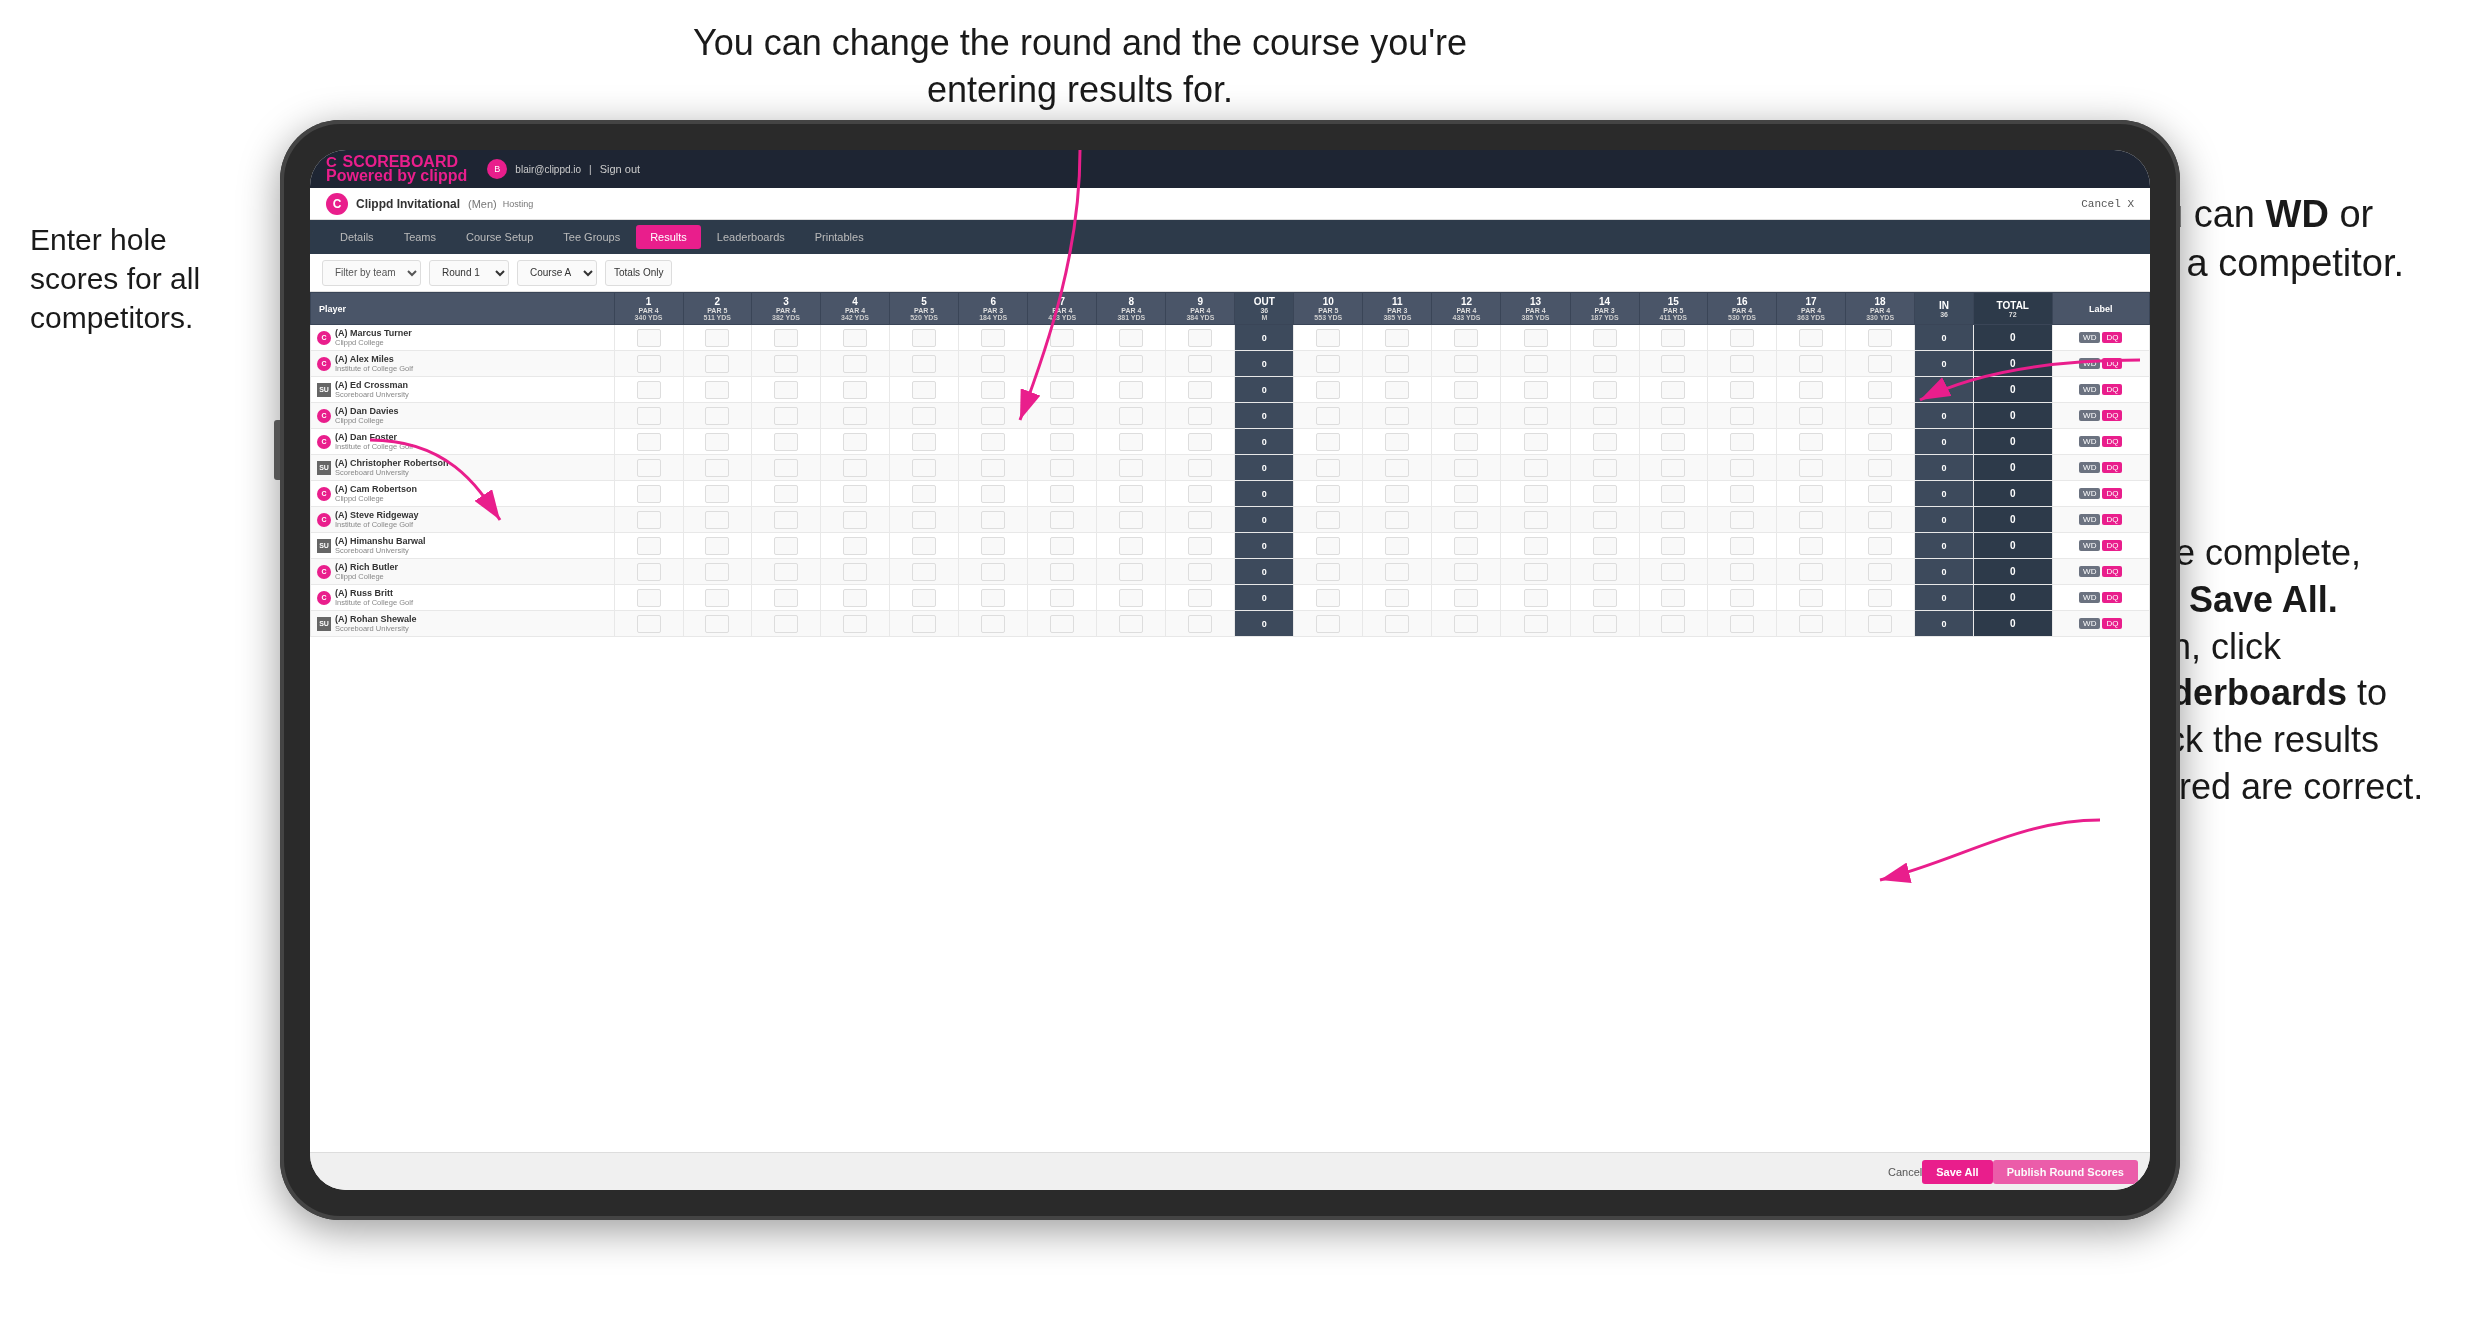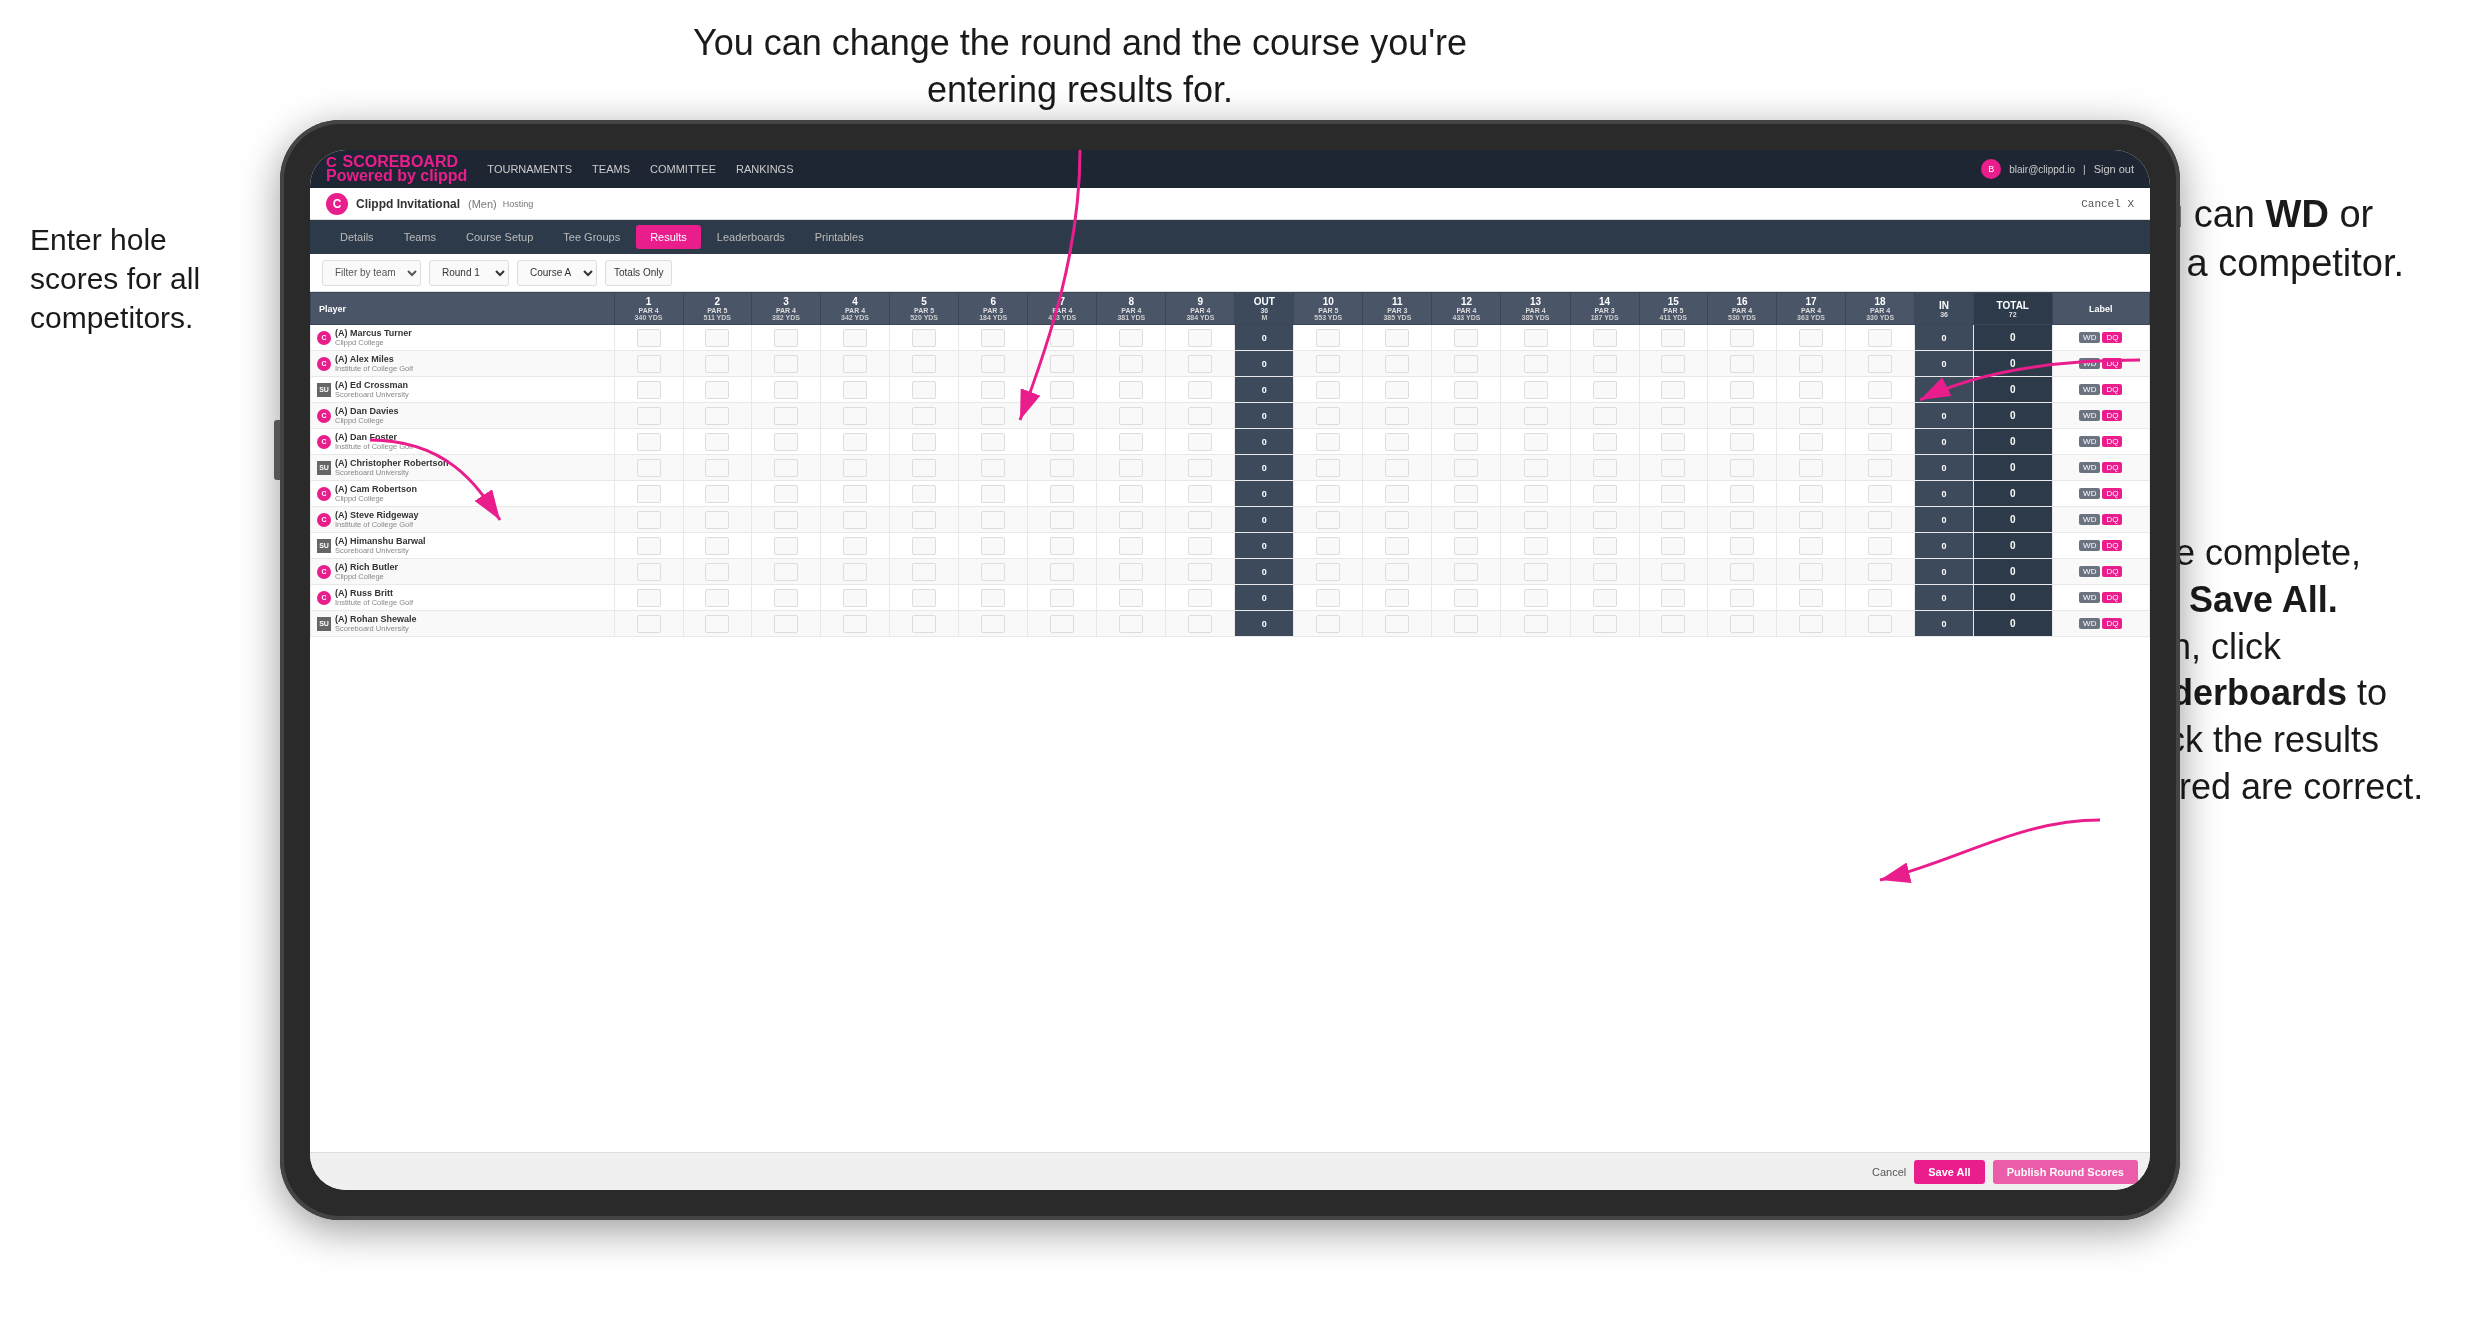--- a/index.html
+++ b/index.html
@@ -375,21 +375,21 @@
     .total-col { background: #2d3a4a !important; font-weight: bold; font-size: 10px; }
 
     
     .action-bar {
       background: #f0f0f0;
       height: 38px;
       display: flex;
       align-items: center;
       justify-content: flex-end;
       padding: 0 12px;
-      gap: 8px;
+      gap: 0;
       border-top: 1px solid #ddd;
       flex-shrink: 0;
     }
     .cancel-action {
       font-size: 11px;
       color: #555;
       cursor: pointer;
     }
     .save-all-btn {
       background: #e91e8c;
@@ -443,26 +443,20 @@
 <div class="tablet-frame">
   <div class="tablet-side-btn"></div>
   <div class="tablet-screen">
     <div class="app">
 
       <div class="top-nav">
         <div class="logo">
           <span style="color:#e91e8c; font-size:15px;">C</span>
           <span style="margin-left:2px;">SCOREBOARD</span>
           <span class="logo-sub">Powered by clippd</span>
-        </div>
-        <div class="nav-links">
-          <a class="nav-link">TOURNAMENTS</a>
-          <a class="nav-link">TEAMS</a>
-          <a class="nav-link">COMMITTEE</a>
-          <a class="nav-link">RANKINGS</a>
         </div>
         <div class="nav-right">
           <div class="avatar-circle">B</div>
           <span>blair@clippd.io</span>
           <span> | </span>
           <a class="nav-link">Sign out</a>
         </div>
       </div>
 
       <div class="tournament-header">

